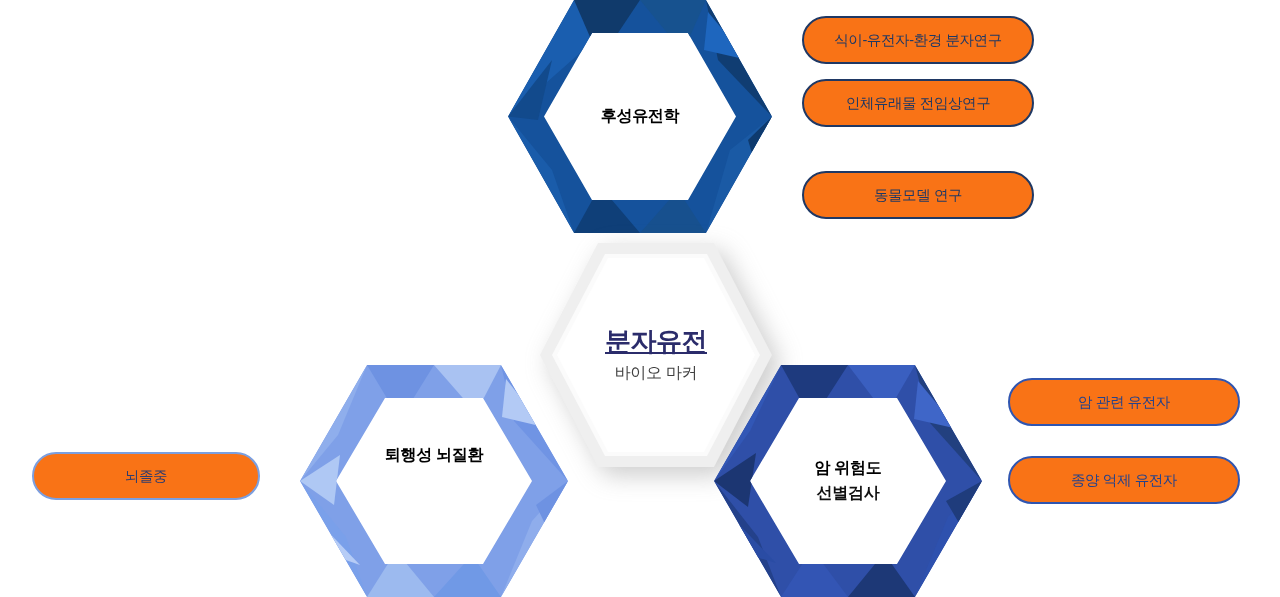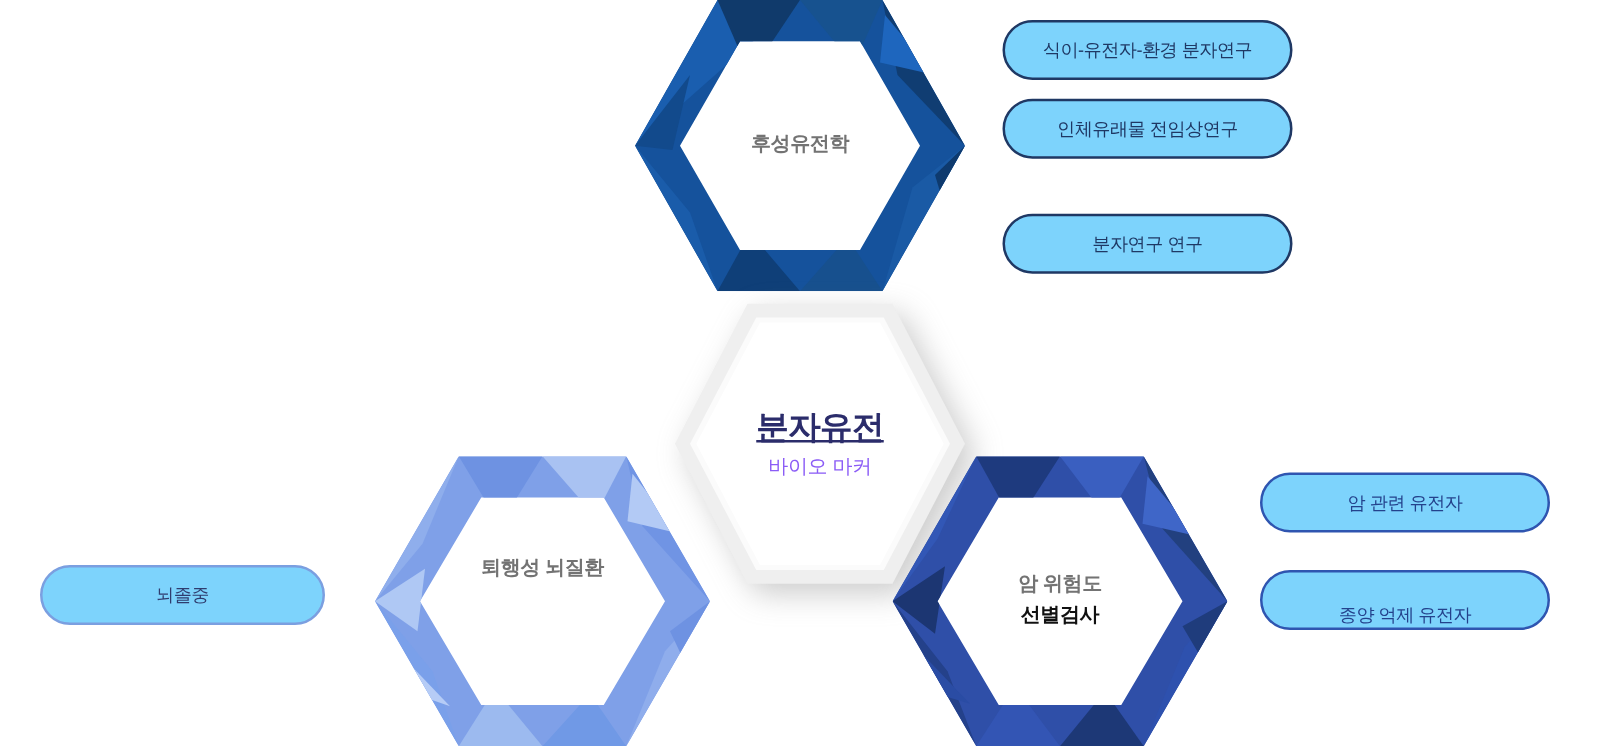--- a/index.html
+++ b/index.html
@@ -39,21 +39,21 @@
     display: flex;
     flex-direction: column;
     align-items: center;
     justify-content: center;
     pointer-events: none;
     text-align: center;
   }
   .hex-label .l1 {
     font-size: 16px;
     font-weight: bold;
-    color: #737373;
+    color: #000000;
     letter-spacing: -0.3px;
     line-height: 1.55;
   }
   .hex-label .l2 {
     font-size: 16px;
     font-weight: bold;
     color: #111111;
     letter-spacing: -0.3px;
     line-height: 1.55;
     text-align: right;
@@ -64,32 +64,32 @@
     font-size: 26px;
     font-weight: bold;
     color: #2B2C6B;
     letter-spacing: -0.5px;
     line-height: 1.2;
     text-decoration: underline;
   }
   .center-label .c2 {
     font-size: 16px;
     font-weight: normal;
-    color: #8b5cf6;
+    color: #404040;
     letter-spacing: -0.3px;
     margin-top: 5px;
   }
 
   
   .pill {
     position: absolute;
     box-sizing: border-box;
     height: 48px;
     border-radius: 26px;
-    background: #7dd3fc;
+    background: #f97316;
     display: flex;
     align-items: center;
     justify-content: center;
     font-size: 14.5px;
     letter-spacing: -0.4px;
     white-space: nowrap;
   }
   .pill.navy {
     border: 2.5px solid #1F3864;
     color: #1F3864;
@@ -212,27 +212,27 @@
     </div>
   </div>
 
   <div class="pill navy" style="left:802px; top:16px; width:232px;">
     <span>식이-유전자-환경 분자연구</span>
   </div>
   <div class="pill navy" style="left:802px; top:79px; width:232px;">
     <span>인체유래물 전임상연구</span>
   </div>
   <div class="pill navy" style="left:802px; top:171px; width:232px;">
-    <span>분자연구 연구</span>
+    <span>동물모델 연구</span>
   </div>
 
   <div class="pill light" style="left:32px; top:416px; width:228px;margin-top:36px;">
     <span>뇌졸중</span>
   </div>
 
   <div class="pill royal" style="left:1008px; top:378px; width:232px;">
     <span>암 관련 유전자</span>
   </div>
-  <div class="pill royal" style="left:1008px; top:456px; width:232px;align-items:flex-end;">
+  <div class="pill royal" style="left:1008px; top:456px; width:232px;">
     <span>종양 억제 유전자</span>
   </div>
 
 </div>
 
 </body></html>

